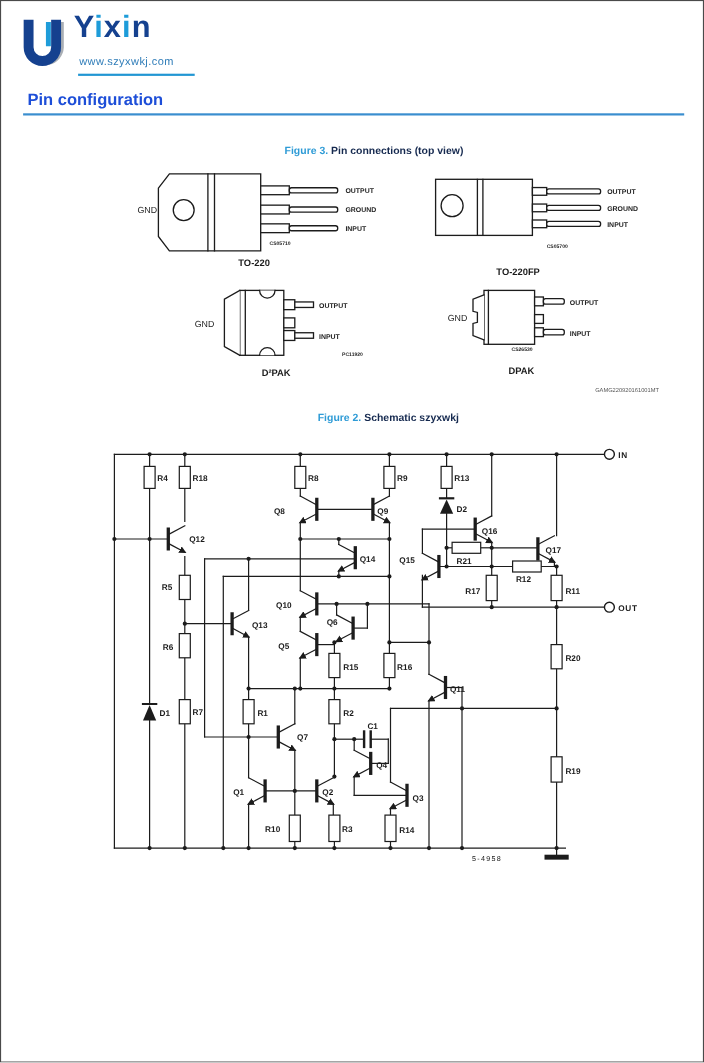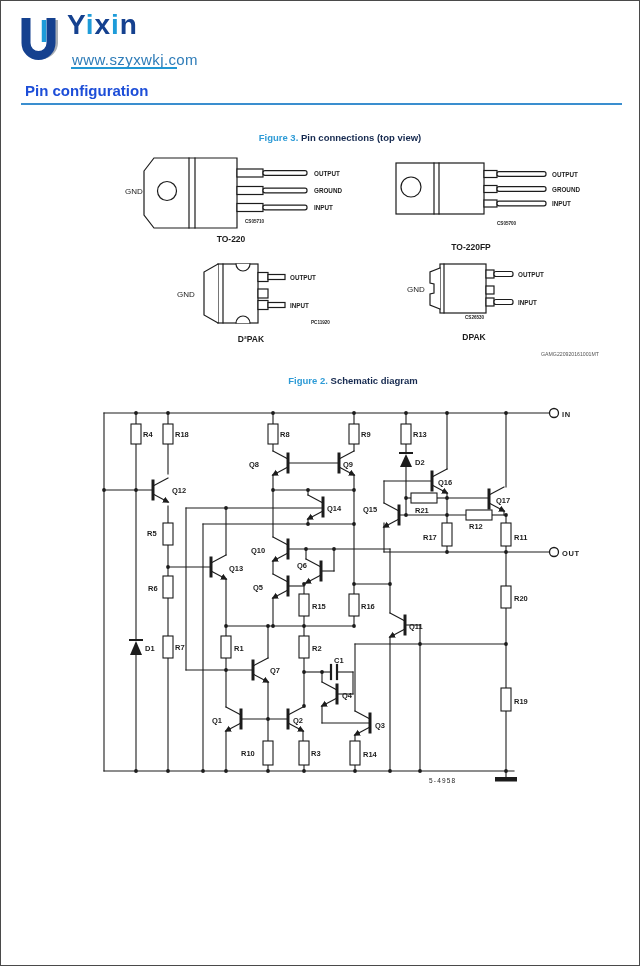--- a/index.html
+++ b/index.html
@@ -1,21 +1,21 @@
 <!DOCTYPE html>
 <html><head>
 <meta charset="utf-8">
 <style>
   html,body{margin:0;padding:0;background:#fff;}
   body{width:640px;height:966px;position:relative;font-family:"Liberation Sans",sans-serif;}
   .page{position:absolute;left:0;top:0;width:638px;height:964px;border:1px solid #4a4a4a;background:#fff;overflow:hidden;}
   .logo-word{position:absolute;left:66px;top:8px;font-size:28px;font-weight:bold;letter-spacing:1px;}
   .lg-dark{color:#15418f;}
   .lg-light{color:#1e9cd9;}
-  .logo-url{position:absolute;left:71px;top:50px;font-size:15px;color:#2e7cb8;letter-spacing:.4px;}
+  .logo-url{position:absolute;left:71px;top:50px;font-size:10px;color:#2e7cb8;letter-spacing:.4px;}
   .logo-rule{position:absolute;left:70px;top:66px;width:106px;height:2px;background:#2196d3;}
   .page-title{position:absolute;left:24px;top:81px;font-size:15px;font-weight:bold;color:#1d4ed8;}
   .title-rule{position:absolute;left:20px;top:102px;width:601px;height:2px;background:#3a8ecf;}
   .fig-caption{position:absolute;left:40px;right:0;text-align:center;font-size:9.5px;font-weight:bold;color:#15294f;}
   .fig-caption .pref{color:#2e9bd6;}
   #fig3cap{top:131px;}
   #fig4cap{top:374px;left:66px;}
   svg text{font-family:"Liberation Sans","DejaVu Sans",sans-serif;fill:#1c1c1c;}
   .pin-lbl{font-size:6.3px;font-weight:bold;}
   .gnd-lbl{font-size:8px;}
@@ -42,21 +42,21 @@
 
   <div class="page-title">Pin configuration</div>
   <div class="title-rule"></div>
 
   <div class="fig-caption" id="fig3cap">
     <span class="pref">Figure 3.</span>
     <span>Pin connections (top view)</span>
   </div>
   <div class="fig-caption" id="fig4cap">
     <span class="pref">Figure 2.</span>
-    <span>Schematic diagram</span>
+    <span>Schematic szyxwkj</span>
   </div>
 
   <svg id="art" width="640" height="966" viewBox="0 0 640 966" style="position:absolute;left:0;top:0;" fill="none" stroke-linecap="square">
     <defs>
       <marker id="arw" markerWidth="7" markerHeight="7" refX="4.5" refY="3" orient="auto">
         <path d="M0,0 L6,3 L0,6 Z" fill="#1c1c1c" stroke="none"></path>
       </marker>
     </defs>
 
     <g stroke="#1c1c1c" stroke-width="1.2">

